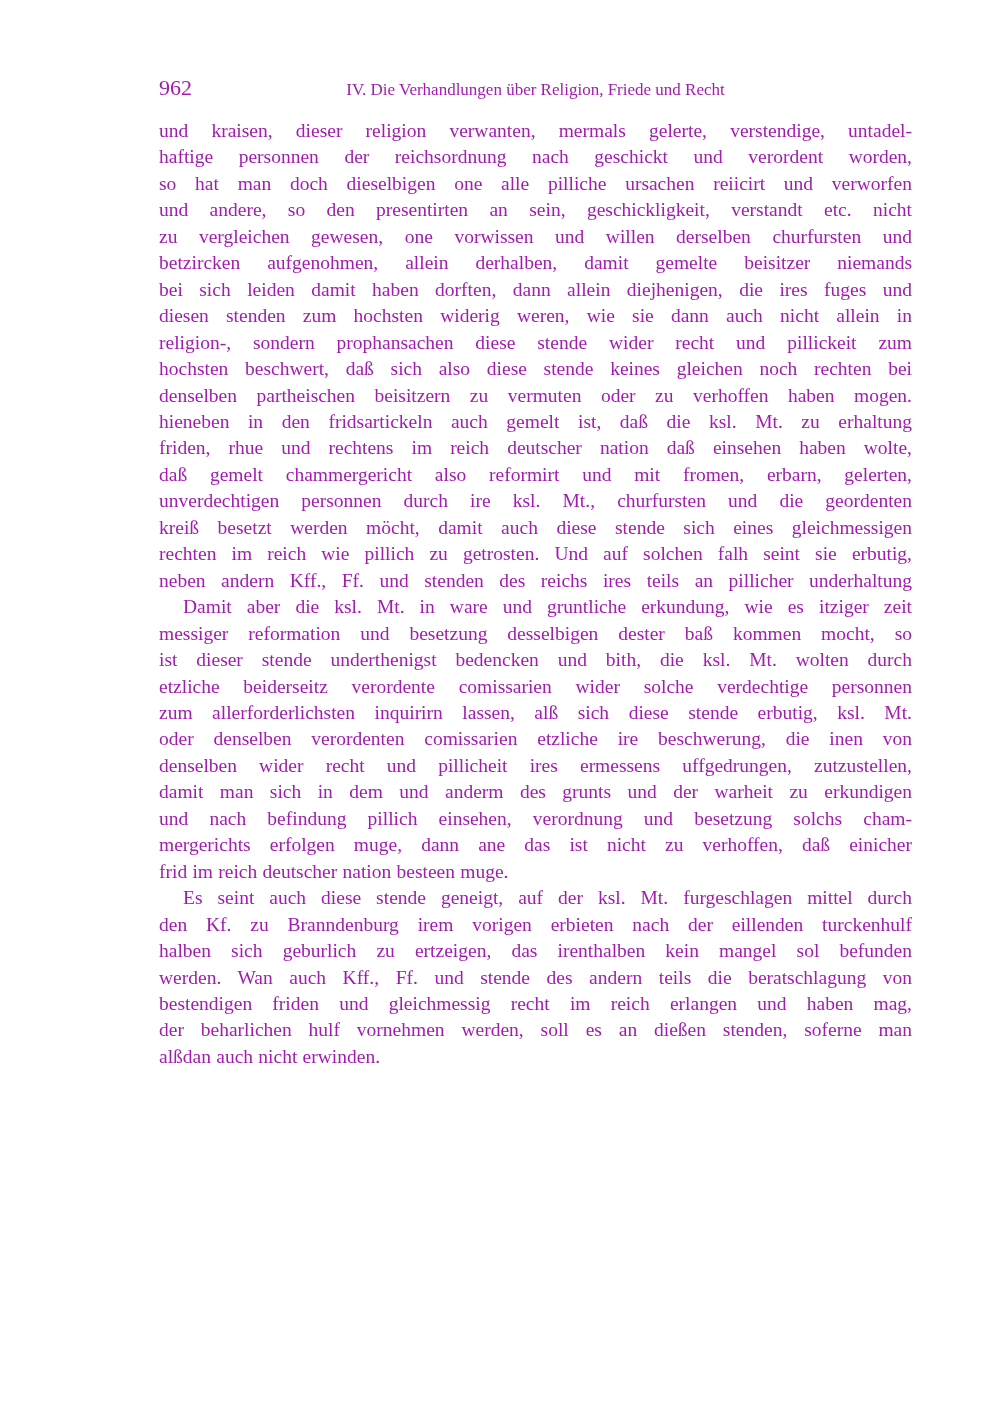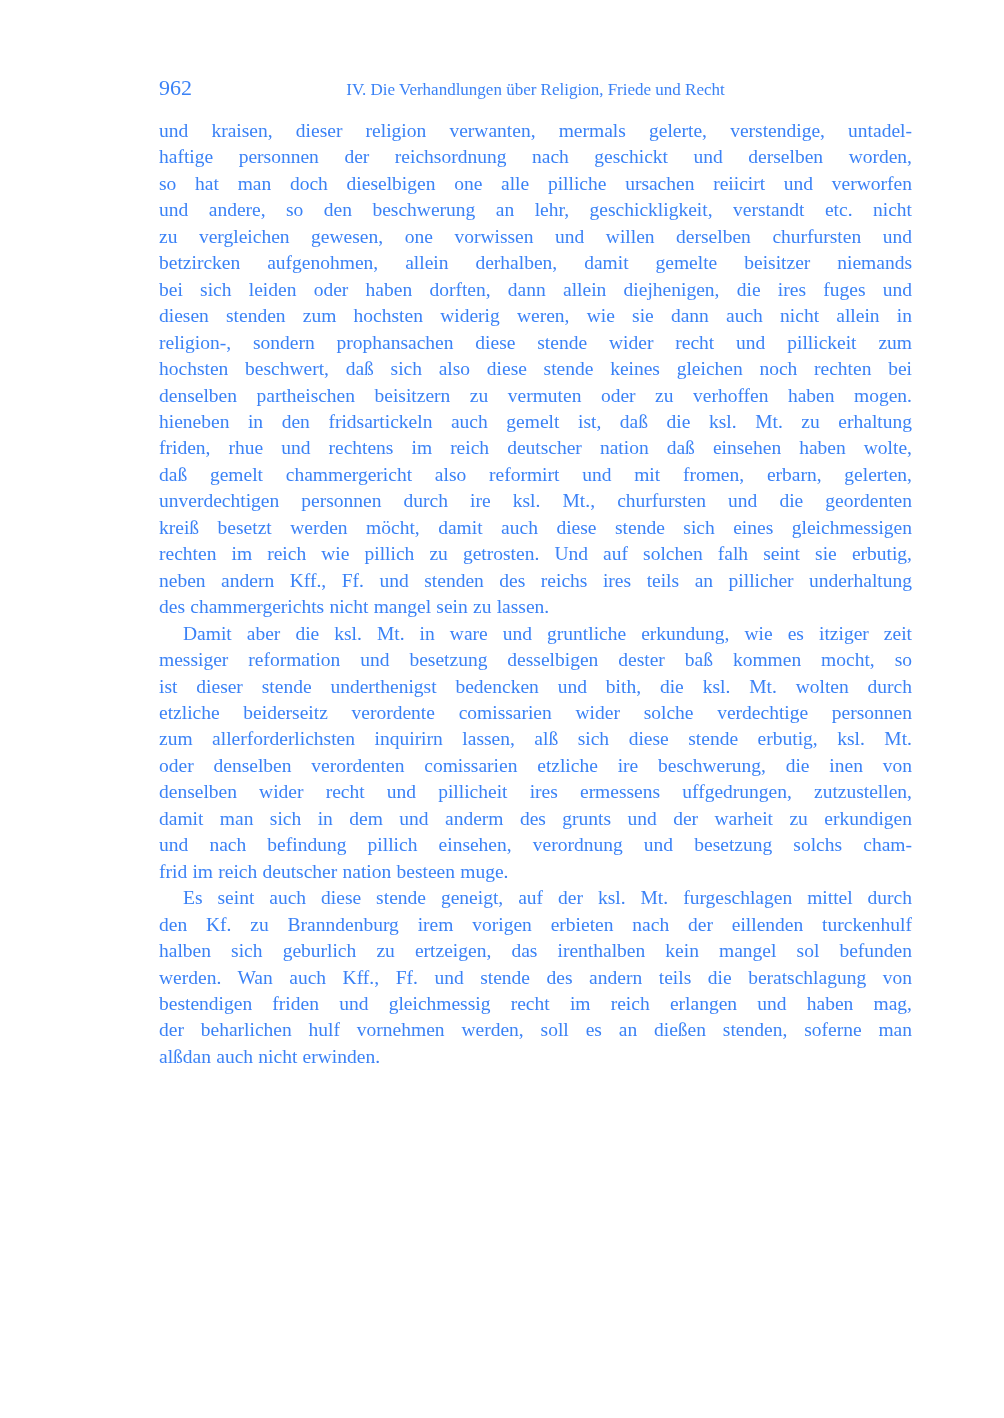--- a/index.html
+++ b/index.html
@@ -8,21 +8,21 @@
     background: #e8e8e8;
   }
   .page {
     position: relative;
     width: 1004px;
     height: 1418px;
     margin: 0 auto;
     background: #ffffff;
     box-sizing: border-box;
     padding: 76px 92px 0 159px;
-    color: #3b82f6;
+    color: #a21caf;
     font-family: "Liberation Serif", "DejaVu Serif", serif;
     overflow: hidden;
   }
   .running-head {
     position: relative;
     height: 28px;
     margin-bottom: 14px;
   }
   .page-number {
     position: absolute;
@@ -65,49 +65,49 @@
 <body>
 
 <div class="page">
   <header class="running-head">
     <span class="page-number">962</span>
     <span class="header-title">IV. Die Verhandlungen über Religion, Friede und Recht</span>
   </header>
   <article class="body-text" id="body-text">
       <div class="paragraph">
         <div class="line">und kraisen, dieser religion verwanten, mermals gelerte, verstendige, untadel-</div>
-        <div class="line">haftige personnen der reichsordnung nach geschickt und derselben worden,</div>
+        <div class="line">haftige personnen der reichsordnung nach geschickt und verordent worden,</div>
         <div class="line">so hat man doch dieselbigen one alle pilliche ursachen reiicirt und verworfen</div>
-        <div class="line">und andere, so den beschwerung an lehr, geschickligkeit, verstandt etc. nicht</div>
+        <div class="line">und andere, so den presentirten an sein, geschickligkeit, verstandt etc. nicht</div>
         <div class="line">zu vergleichen gewesen, one vorwissen und willen derselben churfursten und</div>
         <div class="line">betzircken aufgenohmen, allein derhalben, damit gemelte beisitzer niemands</div>
-        <div class="line">bei sich leiden oder haben dorften, dann allein diejhenigen, die ires fuges und</div>
+        <div class="line">bei sich leiden damit haben dorften, dann allein diejhenigen, die ires fuges und</div>
         <div class="line">diesen stenden zum hochsten widerig weren, wie sie dann auch nicht allein in</div>
         <div class="line">religion-, sondern prophansachen diese stende wider recht und pillickeit zum</div>
         <div class="line">hochsten beschwert, daß sich also diese stende keines gleichen noch rechten bei</div>
         <div class="line">denselben partheischen beisitzern zu vermuten oder zu verhoffen haben mogen.</div>
         <div class="line">hieneben in den fridsartickeln auch gemelt ist, daß die ksl. Mt. zu erhaltung</div>
         <div class="line">friden, rhue und rechtens im reich deutscher nation daß einsehen haben wolte,</div>
         <div class="line">daß gemelt chammergericht also reformirt und mit fromen, erbarn, gelerten,</div>
         <div class="line">unverdechtigen personnen durch ire ksl. Mt., churfursten und die geordenten</div>
         <div class="line">kreiß besetzt werden möcht, damit auch diese stende sich eines gleichmessigen</div>
         <div class="line">rechten im reich wie pillich zu getrosten. Und auf solchen falh seint sie erbutig,</div>
         <div class="line">neben andern Kff., Ff. und stenden des reichs ires teils an pillicher underhaltung</div>
-        <div class="line last">des chammergerichts nicht mangel sein zu lassen.</div>
       </div>
       <div class="paragraph">
         <div class="line indent">Damit aber die ksl. Mt. in ware und gruntliche erkundung, wie es itziger zeit</div>
         <div class="line">messiger reformation und besetzung desselbigen dester baß kommen mocht, so</div>
         <div class="line">ist dieser stende underthenigst bedencken und bith, die ksl. Mt. wolten durch</div>
         <div class="line">etzliche beiderseitz verordente comissarien wider solche verdechtige personnen</div>
         <div class="line">zum allerforderlichsten inquirirn lassen, alß sich diese stende erbutig, ksl. Mt.</div>
         <div class="line">oder denselben verordenten comissarien etzliche ire beschwerung, die inen von</div>
         <div class="line">denselben wider recht und pillicheit ires ermessens uffgedrungen, zutzustellen,</div>
         <div class="line">damit man sich in dem und anderm des grunts und der warheit zu erkundigen</div>
         <div class="line">und nach befindung pillich einsehen, verordnung und besetzung solchs cham-</div>
+        <div class="line">mergerichts erfolgen muge, dann ane das ist nicht zu verhoffen, daß einicher</div>
         <div class="line last">frid im reich deutscher nation besteen muge.</div>
       </div>
       <div class="paragraph">
         <div class="line indent">Es seint auch diese stende geneigt, auf der ksl. Mt. furgeschlagen mittel durch</div>
         <div class="line">den Kf. zu Branndenburg irem vorigen erbieten nach der eillenden turckenhulf</div>
         <div class="line">halben sich geburlich zu ertzeigen, das irenthalben kein mangel sol befunden</div>
         <div class="line">werden. Wan auch Kff., Ff. und stende des andern teils die beratschlagung von</div>
         <div class="line">bestendigen friden und gleichmessig recht im reich erlangen und haben mag,</div>
         <div class="line">der beharlichen hulf vornehmen werden, soll es an dießen stenden, soferne man</div>
         <div class="line last">alßdan auch nicht erwinden.</div>

